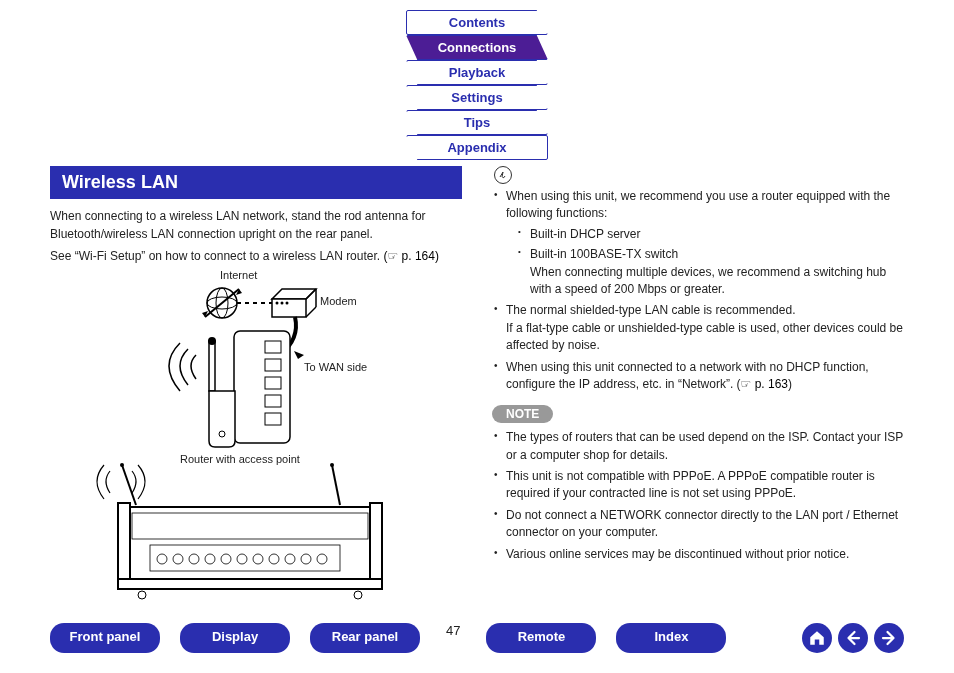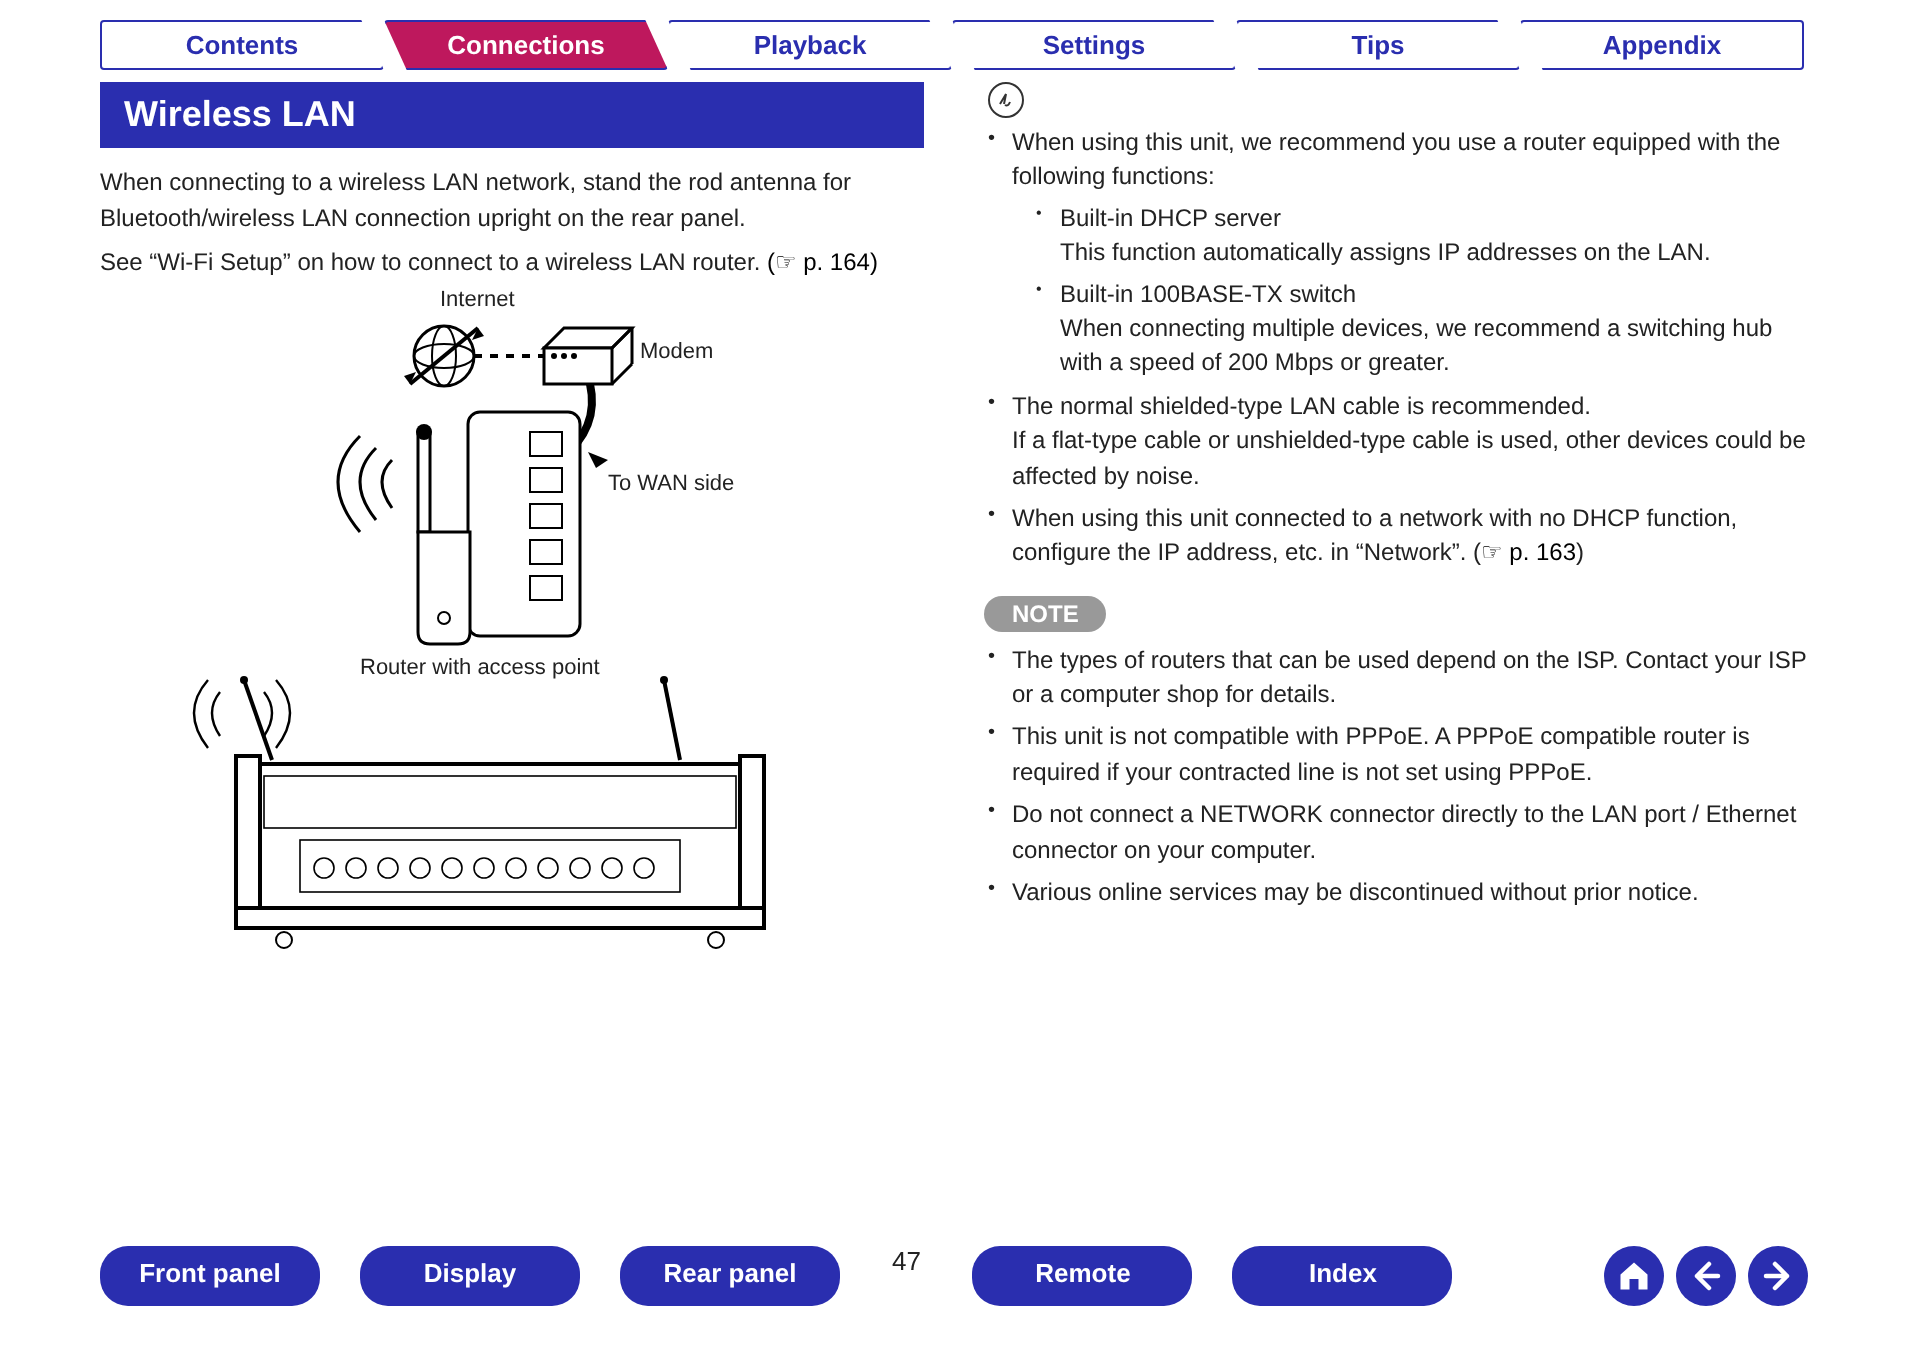--- a/index.html
+++ b/index.html
@@ -10,38 +10,39 @@
     background: #fff;
     width: 954px;
     height: 673px;
     position: relative;
   }
   .tabs {
     display: flex;
     gap: 0;
     padding: 10px 50px 6px 50px;
     align-items: center;
+    flex-direction: column;
   }
   .tab {
     position: relative;
     padding: 4px 0;
     width: 140px;
     text-align: center;
     font-weight: bold;
     font-size: 13px;
     color: #2a2eaf;
     border: 1px solid #2a2eaf;
     border-radius: 2px;
     background: #fff;
     cursor: pointer;
     clip-path: polygon(0 0, 92% 0, 100% 100%, 8% 100%);
   }
   .tab.first { clip-path: polygon(0 0, 92% 0, 100% 100%, 0 100%); }
   .tab.last  { clip-path: polygon(0 0, 100% 0, 100% 100%, 8% 100%); }
-  .tab.active { background: #be185d; color: #fff; }
+  .tab.active { background: #4c1d95; color: #fff; }
   .content {
     display: flex;
     padding: 0 50px;
     gap: 30px;
   }
   .col { width: 50%; }
   .section-title {
     background: #2a2eaf;
     color: #fff;
     font-weight: bold;
@@ -229,21 +230,20 @@
       <svg width="10" height="10" viewBox="0 0 10 10">
           <path d="M2 7 L5 2 L4 7 M4.5 7.5 Q6 8.5 7 6" fill="none" stroke="#333" stroke-width="1"></path>
         </svg>
     </div>
     <ul class="outer">
       <li>
         <span>When using this unit, we recommend you use a router equipped with the following functions:</span>
         <ul class="inner">
           <li>
             <span class="sub">Built-in DHCP server</span>
-            <span class="sub">This function automatically assigns IP addresses on the LAN.</span>
           </li>
           <li>
             <span class="sub">Built-in 100BASE-TX switch</span>
             <span class="sub">When connecting multiple devices, we recommend a switching hub with a speed of 200 Mbps or greater.</span>
           </li>
         </ul>
       </li>
       <li>
         <span class="sub">The normal shielded-type LAN cable is recommended.</span>
         <span class="sub">If a flat-type cable or unshielded-type cable is used, other devices could be affected by noise.</span>

